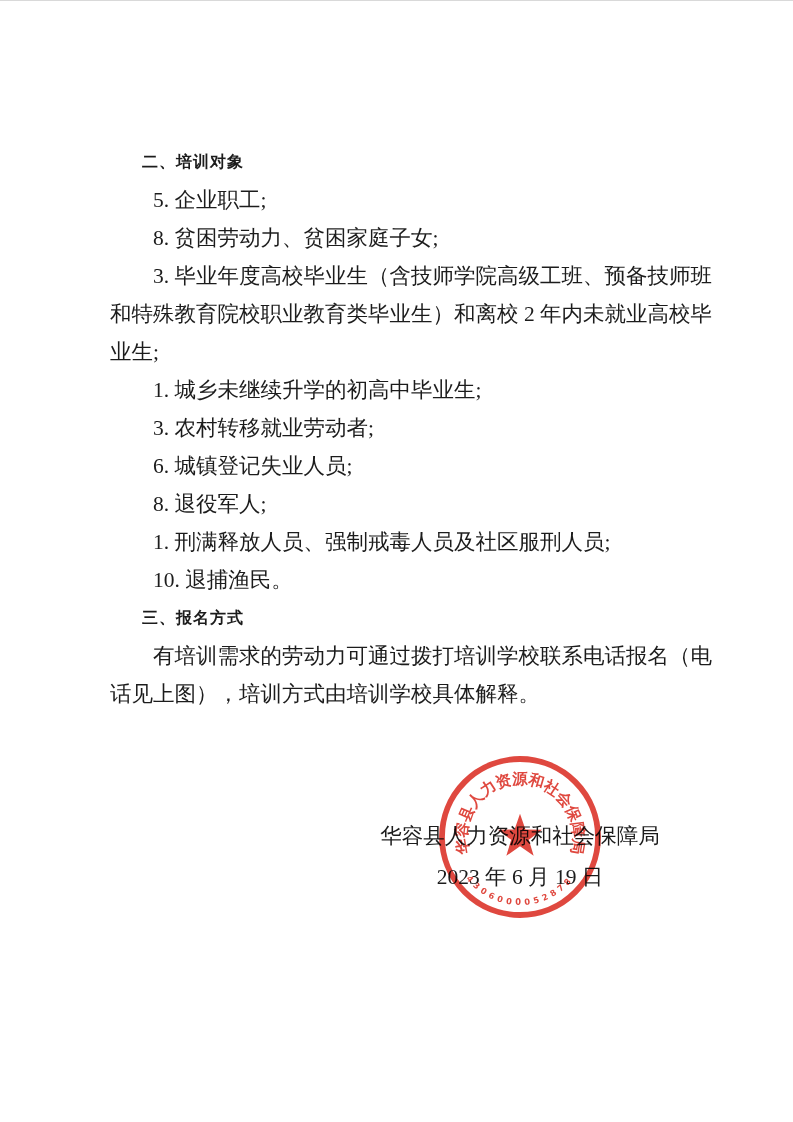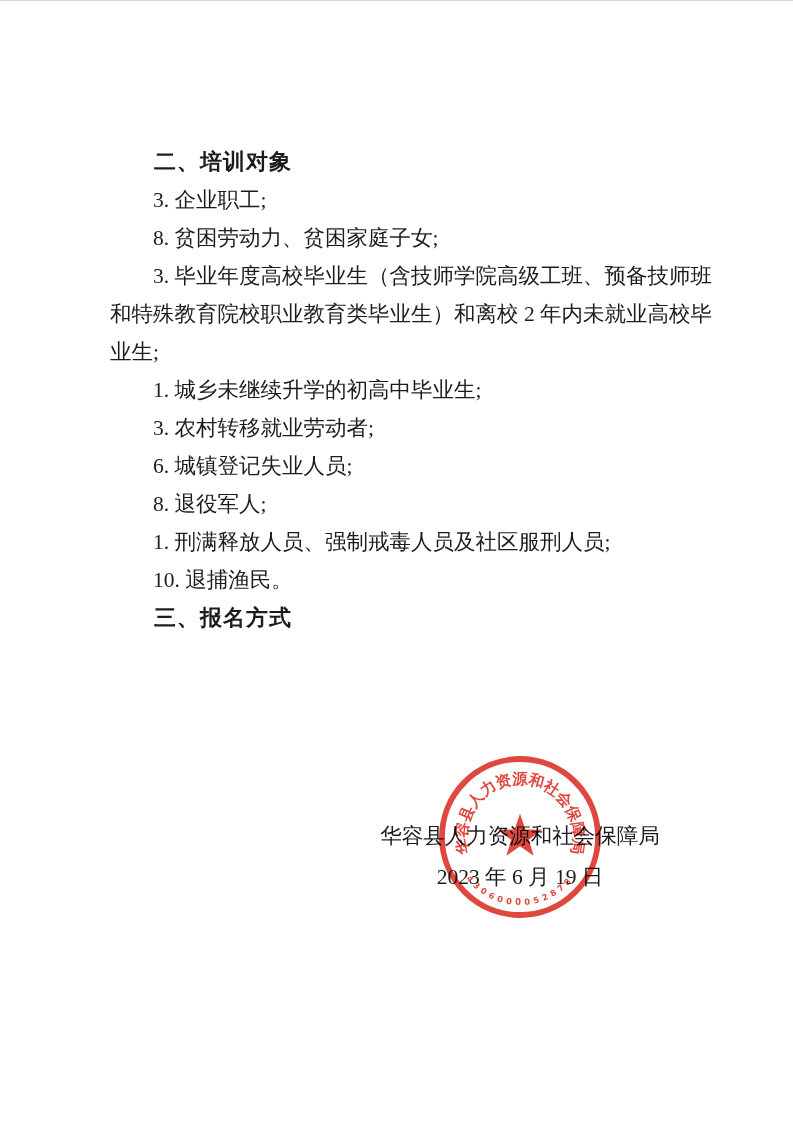--- a/index.html
+++ b/index.html
@@ -27,21 +27,21 @@
     line-height: 38px;
     text-align: justify;
   }
   .content p, .content h2 {
     margin: 0;
     padding: 0;
   }
   .sec-heading {
     font-family: "Liberation Sans", sans-serif;
     font-weight: 700;
-    font-size: 22px;
+    font-size: 16px;
     text-indent: 2em;
     text-align: left;
     letter-spacing: 1px;
   }
   .doc-line {
     text-indent: 2em;
   }
   .signature-block {
     position: absolute;
     left: 370px;
@@ -69,30 +69,31 @@
     font-weight: 700;
   }
 </style>
 </head>
 <body>
 
 <div class="page">
 
   <div class="content">
     <h2 class="sec-heading">二、培训对象</h2>
-    <p class="doc-line">3. 企业职工;</p>
+    <p class="doc-line">5. 企业职工;</p>
     <p class="doc-line">8. 贫困劳动力、贫困家庭子女;</p>
     <p class="doc-line">3. 毕业年度高校毕业生（含技师学院高级工班、预备技师班和特殊教育院校职业教育类毕业生）和离校 2 年内未就业高校毕业生;</p>
     <p class="doc-line">1. 城乡未继续升学的初高中毕业生;</p>
     <p class="doc-line">3. 农村转移就业劳动者;</p>
     <p class="doc-line">6. 城镇登记失业人员;</p>
     <p class="doc-line">8. 退役军人;</p>
     <p class="doc-line">1. 刑满释放人员、强制戒毒人员及社区服刑人员;</p>
     <p class="doc-line">10. 退捕渔民。</p>
     <h2 class="sec-heading">三、报名方式</h2>
+    <p class="doc-line">有培训需求的劳动力可通过拨打培训学校联系电话报名（电话见上图），培训方式由培训学校具体解释。</p>
   </div>
 
   <div class="signature-block">
     <div>华容县人力资源和社会保障局</div>
     <div>2023 年 6 月 19 日</div>
   </div>
 
   <svg class="seal" viewBox="0 0 200 200" xmlns="http://www.w3.org/2000/svg">
     <defs>
       <path id="arc-top" d="M 39.9 121.9 A 64 64 0 1 1 160.1 121.9" fill="none"></path>

